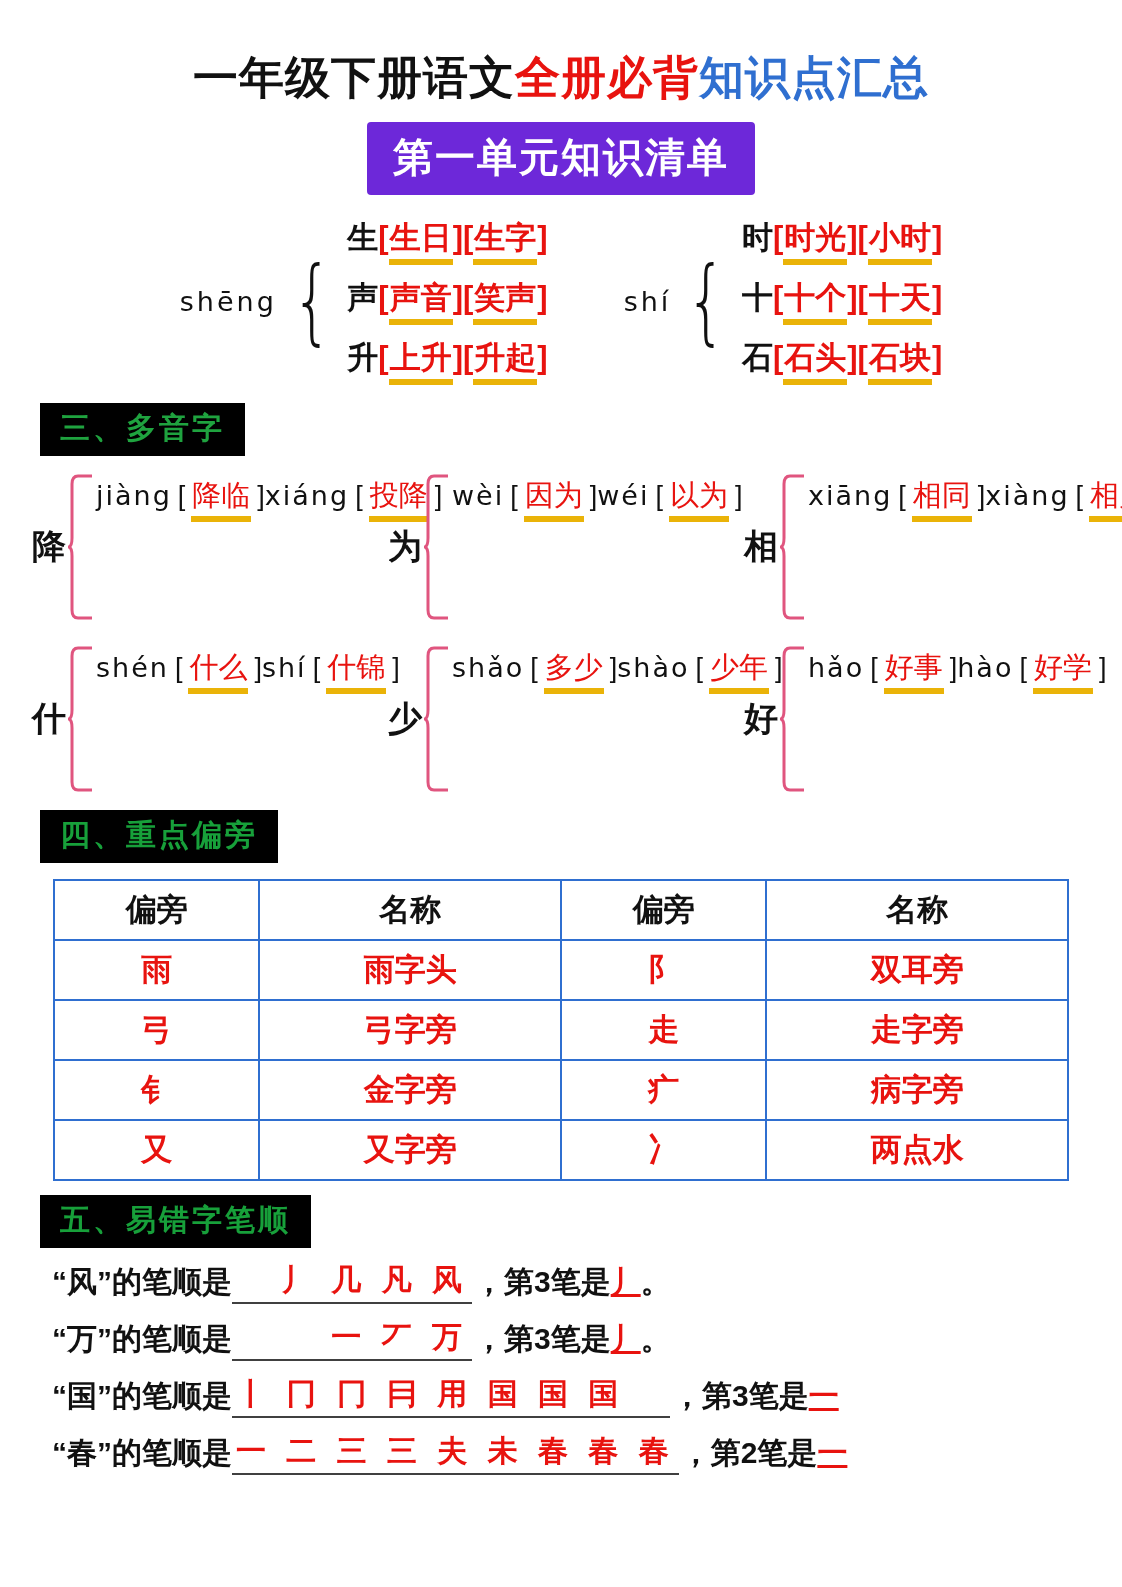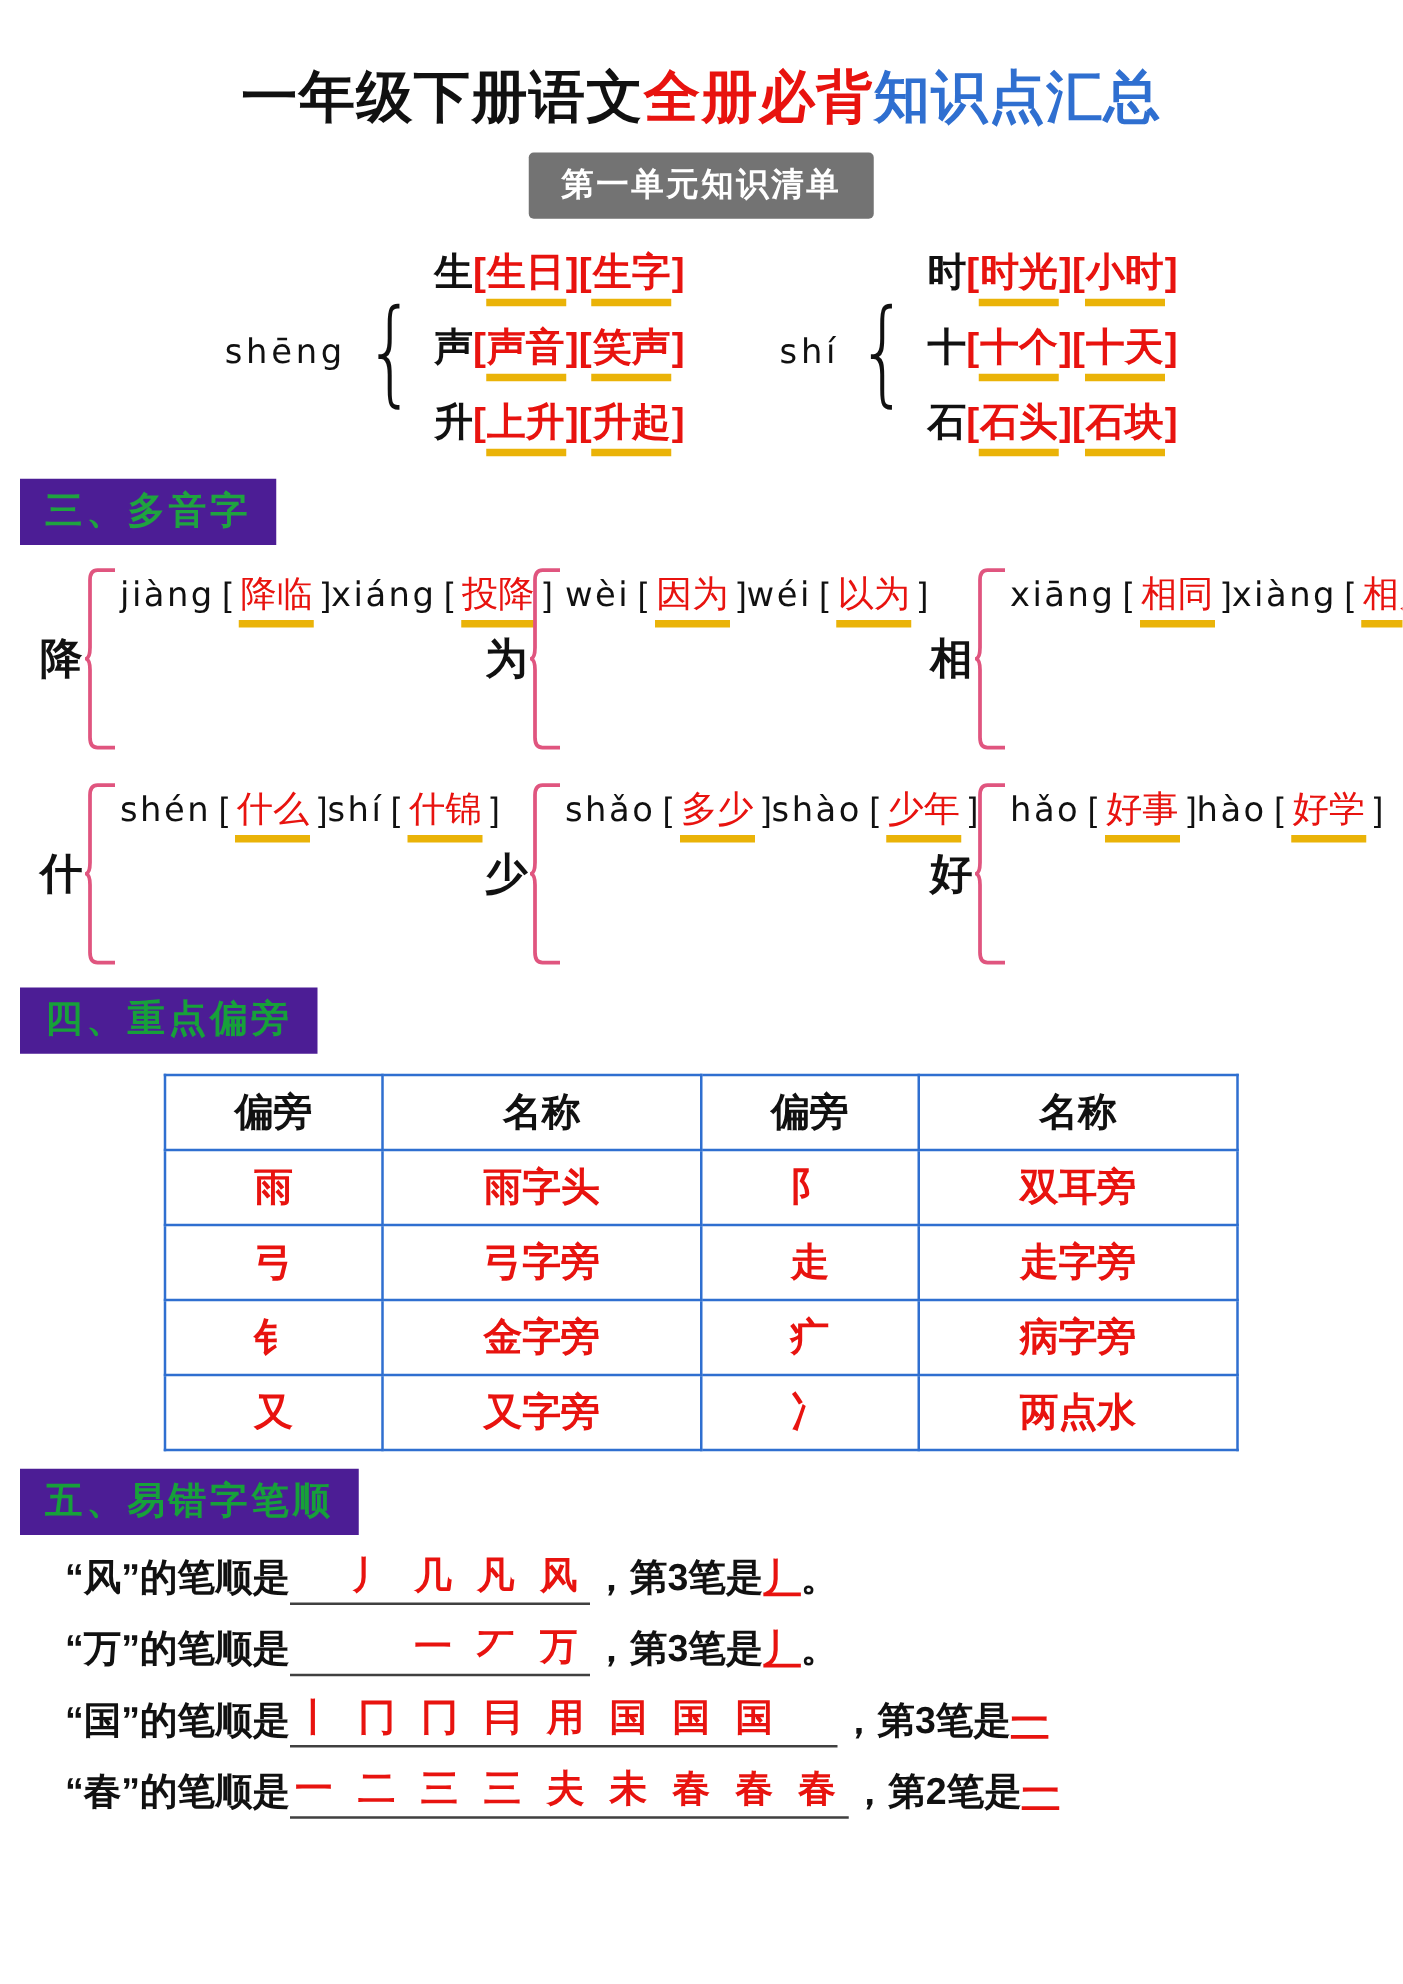--- a/index.html
+++ b/index.html
@@ -36,23 +36,23 @@
   .title .t-red { color: #e8130f; }
   .title .t-blue { color: #2f6fd0; }
 
   
   .unit-banner-wrap {
     display: flex;
     justify-content: center;
     margin-top: 14px;
   }
   .unit-banner {
-    background: #737373;
+    background: #6d28d9;
     color: #ffffff;
-    font-size: 26px;
+    font-size: 40px;
     font-weight: bold;
     padding: 8px 26px 10px 26px;
     border-radius: 4px;
     letter-spacing: 2px;
   }
 
   
   .brace-block {
     display: flex;
     align-items: center;
@@ -91,27 +91,27 @@
   .top-groups {
     display: flex;
     justify-content: center;
     gap: 76px;
     margin-top: 22px;
   }
 
   
   .sec-head {
     display: inline-block;
-    background: #4c1d95;
+    background: #000000;
     color: #1fa33f;
     font-size: 30px;
     font-weight: bold;
     padding: 5px 20px 7px 20px;
     letter-spacing: 3px;
-    margin-left: 16px;
+    margin-left: 40px;
   }
   .sec-head.green2 { color: #17a03a; }
 
   
   .poly-grid {
     display: flex;
     justify-content: center;
     gap: 10px;
     margin-top: 16px;
   }
@@ -154,21 +154,21 @@
   }
   .poly-row .wd {
     font-size: 29px;
     font-weight: normal;
   }
 
   
   table.radicals {
     border-collapse: collapse;
     margin: 16px auto 0 auto;
-    width: 860px;
+    width: 1016px;
   }
   table.radicals td, table.radicals th {
     border: 2px solid #2f6fd0;
     text-align: center;
     height: 56px;
     font-size: 31px;
     font-weight: bold;
   }
   table.radicals th { color: #111; font-weight: bold; }
   table.radicals td.r { color: #e8130f; }

